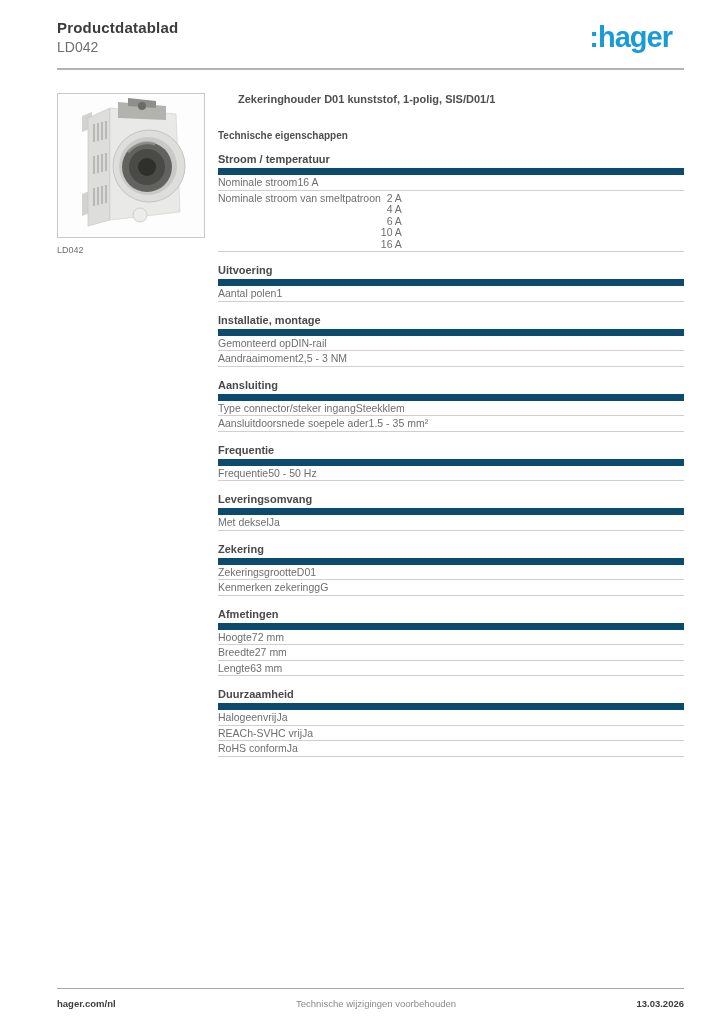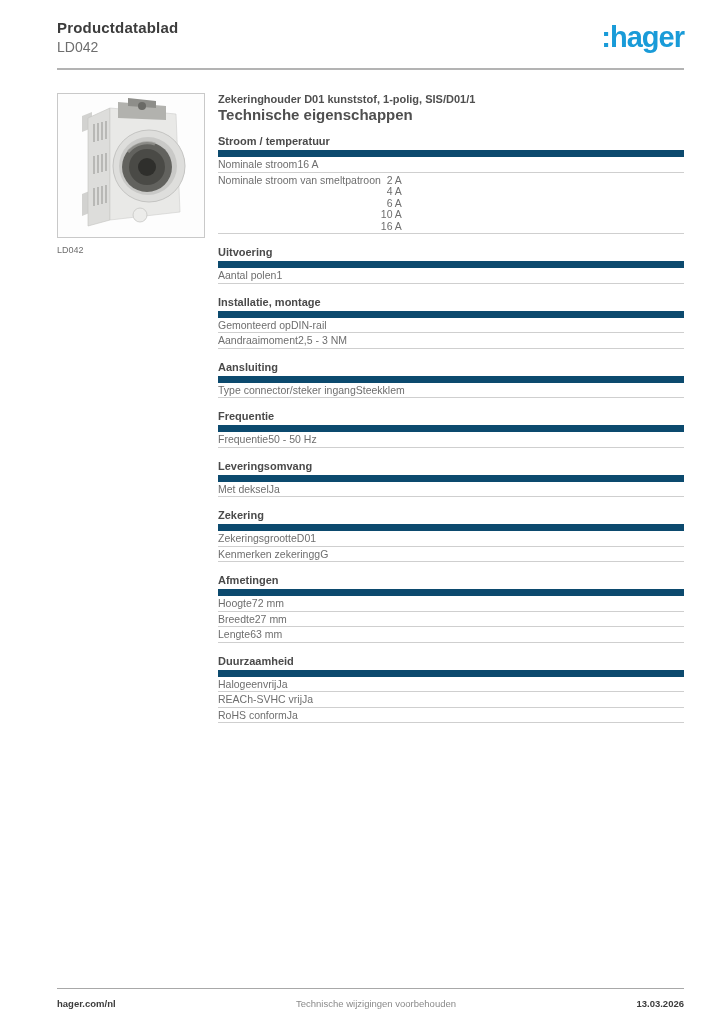--- a/index.html
+++ b/index.html
@@ -5,35 +5,35 @@
   html,body { margin:0; padding:0; background:#ffffff; }
   .page {
     position:relative; width:724px; height:1024px; background:#ffffff;
     font-family:"Liberation Sans", sans-serif; overflow:hidden;padding-left:16px;
   }
   
   .header { position:absolute; left:57px; right:56px; top:19px; }
   .doc-type { font-size:15px; font-weight:bold; color:#3c3c3c; letter-spacing:0.2px; }
   .doc-code { font-size:14px; color:#6e6e6e; margin-top:3px; }
   .brand-logo {
-    position:absolute; right:0; top:4px; font-size:29px; font-weight:bold;
+    position:absolute; right:12px; top:4px; font-size:29px; font-weight:bold;
     color:#199bd8; letter-spacing:-1px; line-height:1;
   }
   .header-rule { position:absolute; left:57px; right:56px; top:68px; height:2px; background:#b3b3b3; }
 
   
   .main { position:absolute; left:57px; right:56px; top:93px; display:flex; gap:13px; }
   .left-col { width:148px; flex:0 0 148px; }
   .image-frame { width:146px; height:143px; border:1px solid #c9c9c9; background:#fdfdfd; box-sizing:content-box; }
   .image-frame svg { display:block; }
   .image-caption { font-size:9px; color:#6e6e6e; margin-top:7px; }
 
   .right-col { flex:1; min-width:0; }
-  .product-title { font-size:11px; font-weight:bold; color:#4f4f4f; line-height:13px; }
-  .specs-heading { font-size:15px; font-weight:bold; color:#4f4f4f; }
+  .product-title { font-size:11px; font-weight:bold; color:#4f4f4f; line-height:13px;margin-left:20px; }
+  .specs-heading { font-size:10px; font-weight:bold; color:#4f4f4f; margin-top:24px; }
 
   
   .section { margin-top:12px; }
   .section-title {
     font-size:11px; font-weight:bold; color:#4a4a4a;
     padding-bottom:3px; border-bottom:7px solid #0c4a6e;
   }
   .spec-row {
     display:flex; align-items:flex-start;
     border-bottom:1px solid #cfcfcf; padding:2px 0 1px 0;
@@ -161,20 +161,26 @@
             </div>
           </div>
           <div class="section">
             <div class="section-title">Aansluiting</div>
             <div class="spec-row">
               <div class="spec-label">Type connector/steker ingang</div>
               <div class="spec-values">
                 <div>Steekklem</div>
               </div>
             </div>
+            <div class="spec-row">
+              <div class="spec-label">Aansluitdoorsnede soepele ader</div>
+              <div class="spec-values">
+                <div>1.5 - 35 mm²</div>
+              </div>
+            </div>
           </div>
           <div class="section">
             <div class="section-title">Frequentie</div>
             <div class="spec-row">
               <div class="spec-label">Frequentie</div>
               <div class="spec-values">
                 <div>50 - 50 Hz</div>
               </div>
             </div>
           </div>

